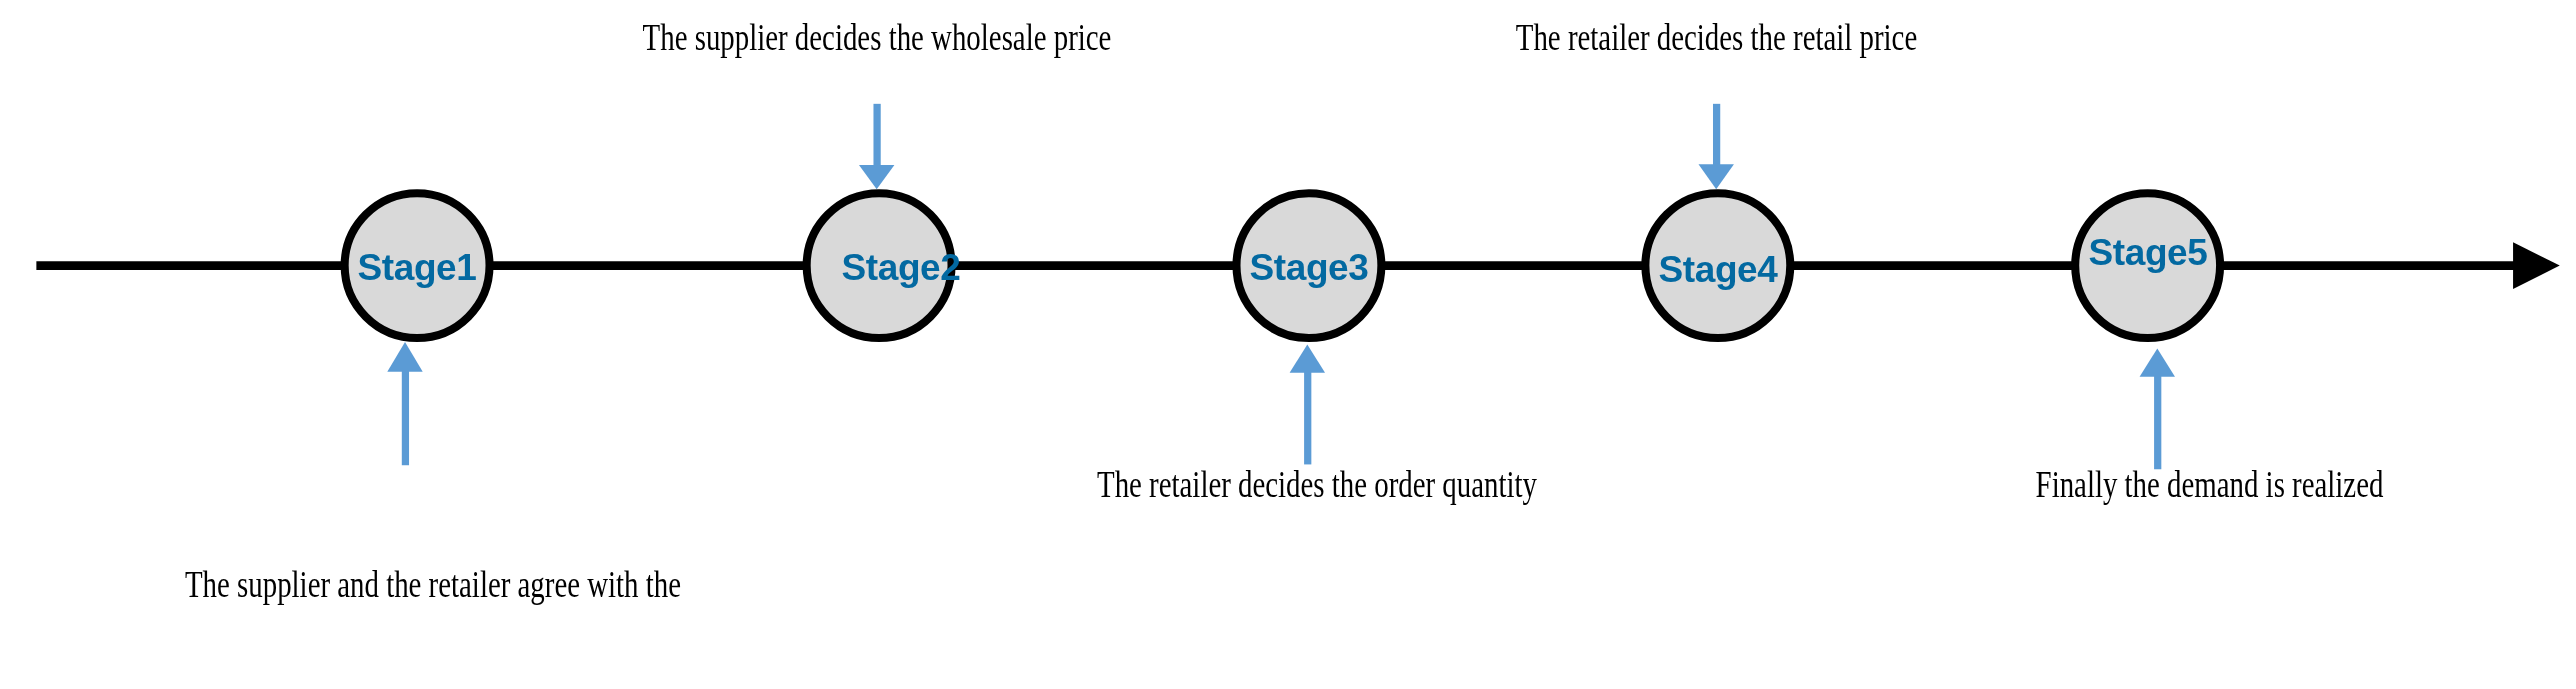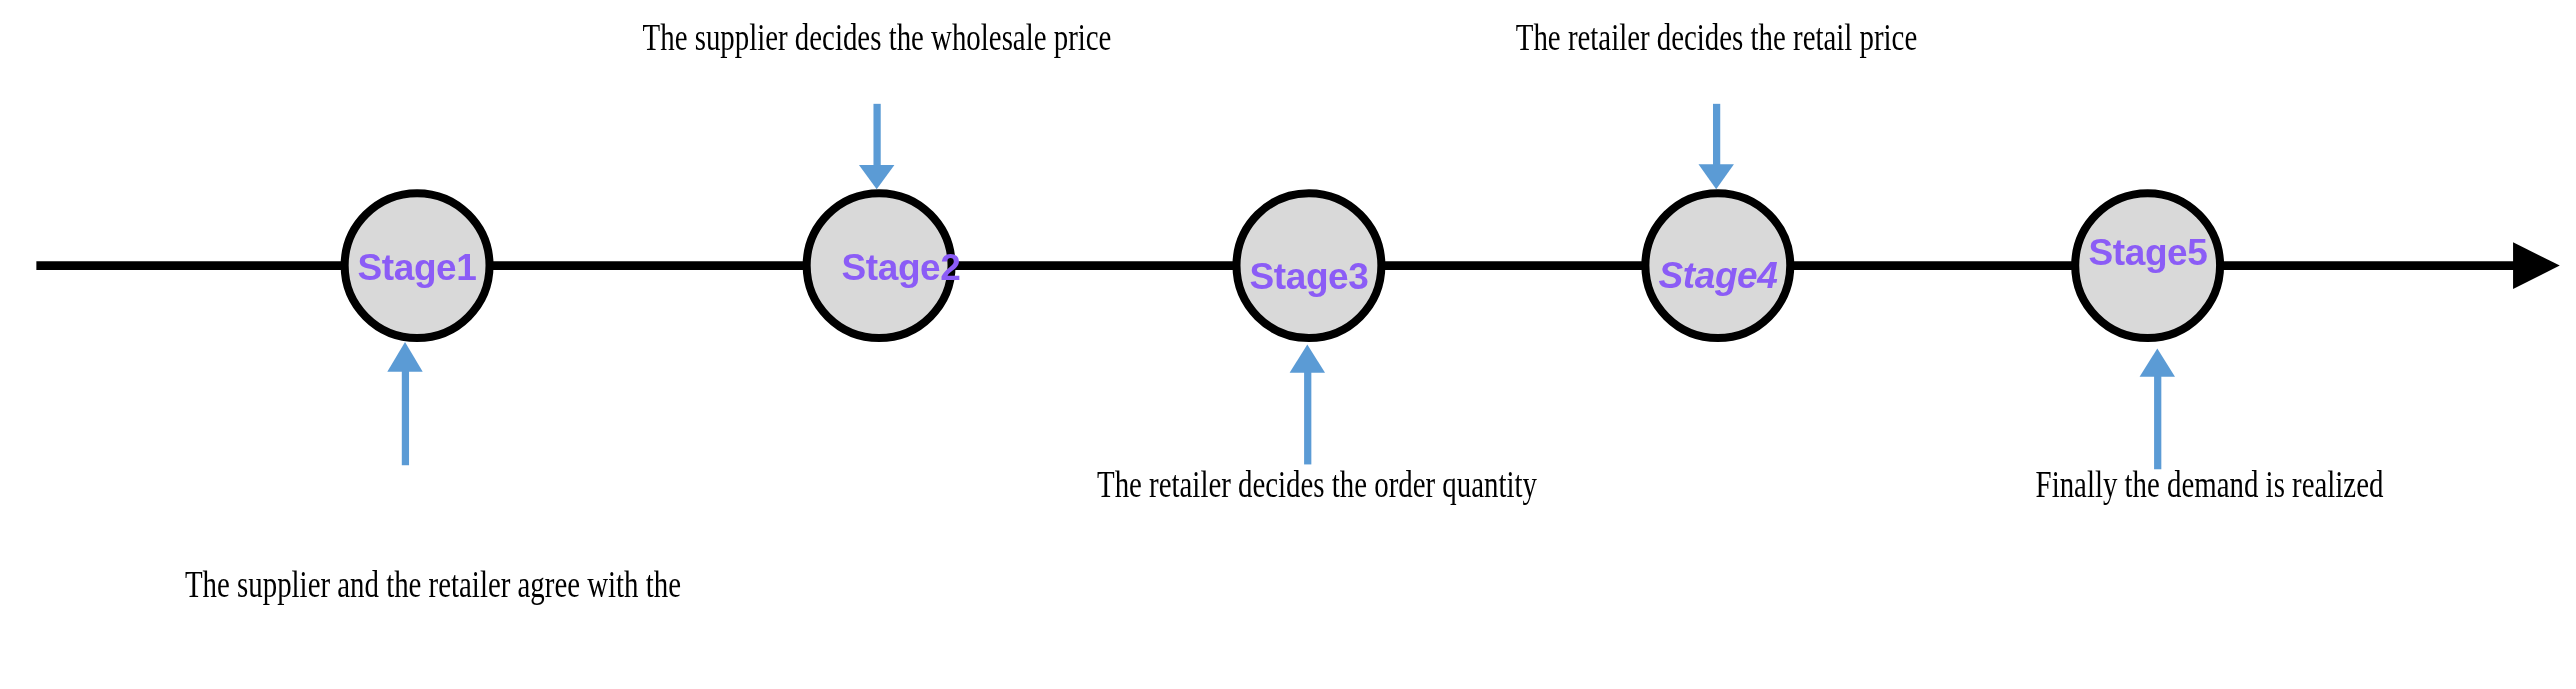--- a/index.html
+++ b/index.html
@@ -43,21 +43,21 @@
     text-align: center;
     transform-origin: 50% 50%;
   }
   .annotation.block {
     text-align: center;
     transform-origin: 50% 0%;
   }
   
   .stage-label {
     position: absolute;
-    color: #8b5cf6;
+    color: #0369a1;
     font-family: "Liberation Sans", "DejaVu Sans", sans-serif;
     font-weight: bold;
     font-size: 37px;
     line-height: 37px;
     white-space: pre;
     text-align: center;
     transform: translate(-50%, -50%);
     letter-spacing: -0.4px;
   }
 </style>
@@ -104,22 +104,22 @@
 
     <circle cx="518" cy="330" r="90" fill="#D9D9D9" stroke="#000000" stroke-width="10"></circle>
     <circle cx="1092" cy="330" r="90" fill="#D9D9D9" stroke="#000000" stroke-width="10"></circle>
     <circle cx="1626" cy="330" r="90" fill="#D9D9D9" stroke="#000000" stroke-width="10"></circle>
     <circle cx="2134" cy="330" r="90" fill="#D9D9D9" stroke="#000000" stroke-width="10"></circle>
     <circle cx="2668" cy="330" r="90" fill="#D9D9D9" stroke="#000000" stroke-width="10"></circle>
   </svg>
 
   <div class="stage-label" style="left:417px;  top:267px;">Stage1</div>
   <div class="stage-label" style="left:901px; top:267px;">Stage2</div>
-  <div class="stage-label" style="left:1309px; top:276px;">Stage3</div>
-  <div class="stage-label" style="left:1718px; top:275px;font-style:italic;">Stage4</div>
+  <div class="stage-label" style="left:1309px; top:267px;">Stage3</div>
+  <div class="stage-label" style="left:1718px; top:269px;">Stage4</div>
   <div class="stage-label" style="left:2148px; top:252px;">Stage5</div>
 
   <div class="annotation center" style="left:368px; top:13px; width:1018px;">The supplier decides the wholesale price</div>
 
   <div class="annotation center" style="left:1302px; top:13px; width:829px;">The retailer decides the retail price</div>
 
   <div class="annotation block" style="left:-50px; top:460px; width:966px;">
     <div>The supplier and the retailer agree with the</div>
     
     

